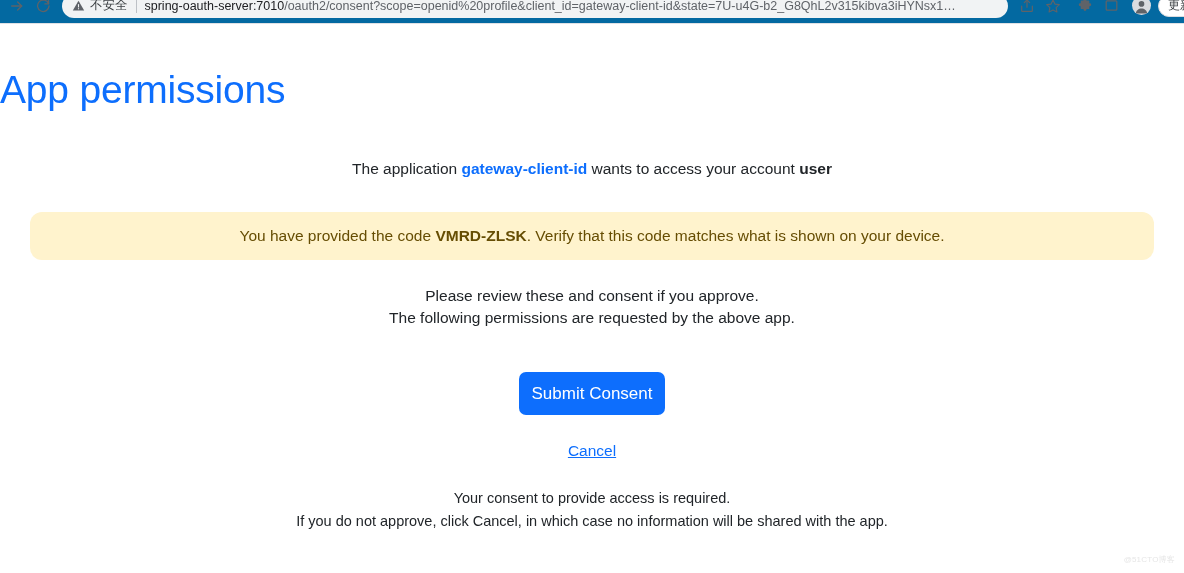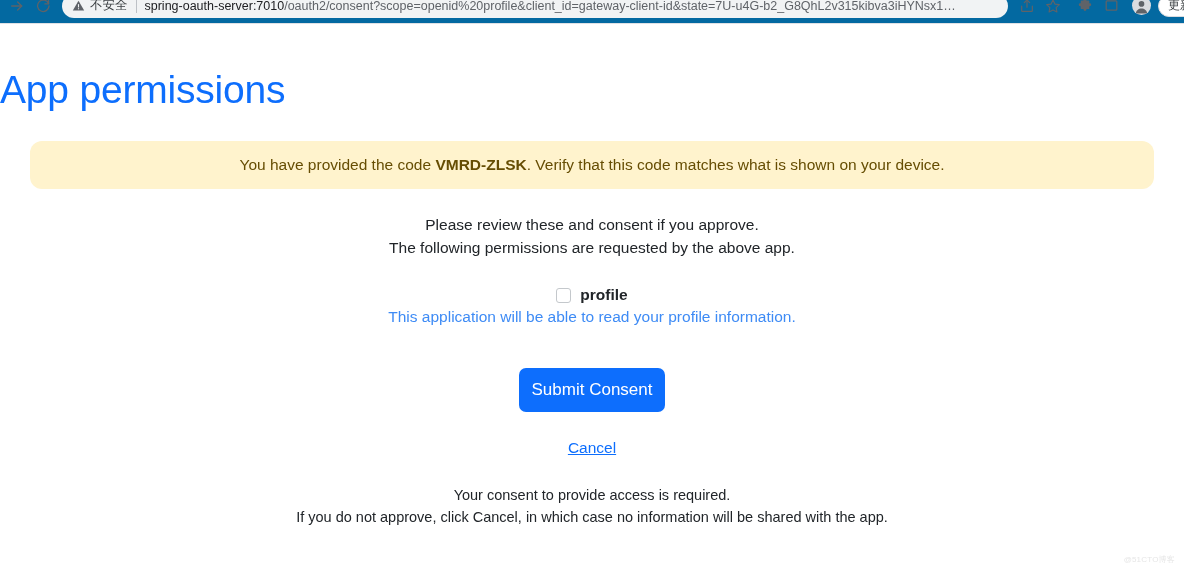--- a/index.html
+++ b/index.html
@@ -270,35 +270,29 @@
       </span>
     </div>
     <div class="update-btn">更新</div>
   </div>
 </div>
 
 <div class="page">
 
   <h1 class="title">App permissions</h1>
 
+  <div class="subtitle"><span>The application </span><span class="app-id">gateway-client-id</span><span> wants to access your account </span><span class="acct">user</span></div>
 
   <div class="alert"><span>You have provided the code </span><b>VMRD-ZLSK</b><span>. Verify that this code matches what is shown on your device.</span></div>
 
   <div class="instructions">
     <div>Please review these and consent if you approve.</div>
     <div>The following permissions are requested by the above app.</div>
   </div>
 
-  <div class="scopes">
-    <div class="scope-row">
-      <span class="checkbox"></span>
-      <span class="scope-label">profile</span>
-    </div>
-    <div class="scope-desc">This application will be able to read your profile information.</div>
-  </div>
 
   <div class="submit-wrap">
     <button class="submit-btn">Submit Consent</button>
   </div>
 
   <div class="cancel-wrap">
     <a class="cancel-link" href="#">Cancel</a>
   </div>
 
   <div class="footer">

